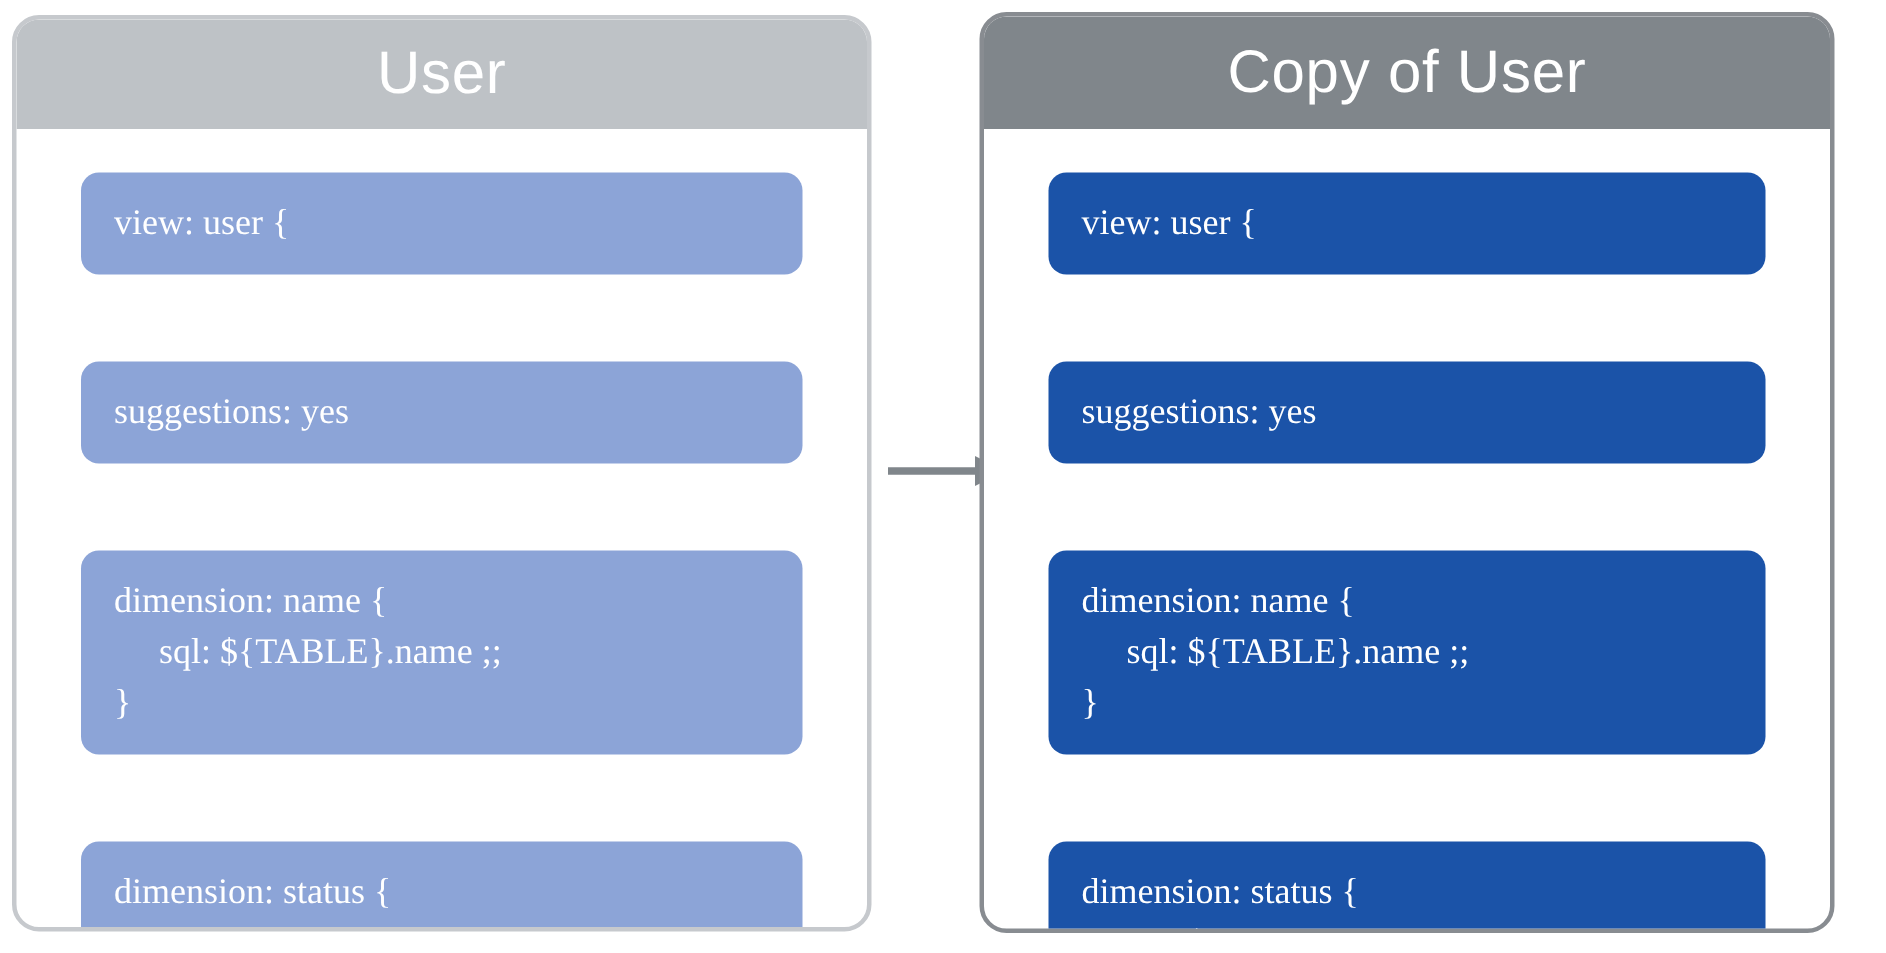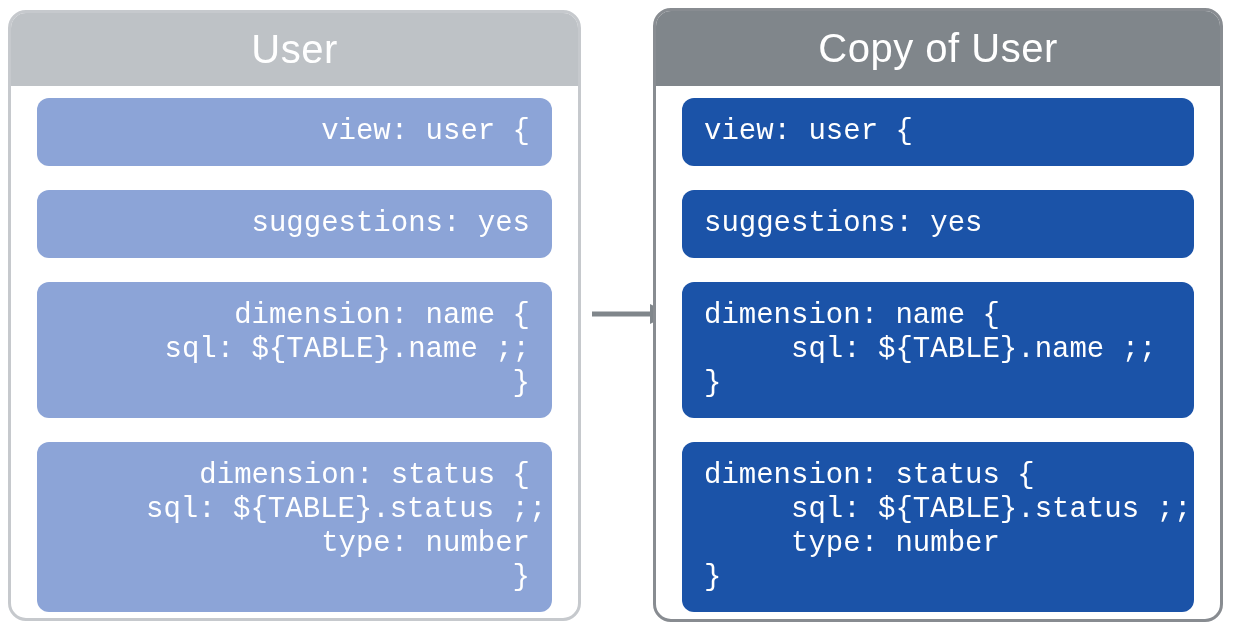--- a/index.html
+++ b/index.html
@@ -15,21 +15,20 @@
     position: absolute;
     box-sizing: border-box;
     border-radius: 18px;
     overflow: hidden;
     background: #ffffff;
   }
   .panel-left {
     left: 8px; top: 10px;
     width: 573px; height: 611px;
     border: 3px solid var(--left-border, #C6C9CD);
-    text-align: right;
   }
   .panel-right {
     left: 653px; top: 8px;
     width: 570px; height: 614px;
     border: 3px solid var(--right-border, #888C91);
   }
   .panel-header {
     display: flex;
     align-items: center;
     justify-content: center;
@@ -40,25 +39,25 @@
   }
   .panel-left .panel-header { height: 73px; background: var(--left-header, #BEC2C6); }
   .panel-right .panel-header { height: 75px; background: var(--right-header, #80868B); }
   .panel-body {
     display: flex;
     flex-direction: column;
     gap: 24px;
     padding: 12px 26px 18px 26px;
   }
   .code-block {
-    margin: 0;
+    margin: 17px;
     border-radius: 12px;
     color: var(--text, #ffffff);
-    font-family: Liberation Mono, monospace;
-    font-size: 29px;
+    font-family: Liberation Serif, serif;
+    font-size: 24px;
     line-height: 34px;
     padding: 17px 22px;
     white-space: pre;
     overflow: hidden;
   }
   .panel-left .code-block { background: var(--left-block, #8CA4D7); }
   .panel-right .code-block { background: var(--right-block, #1B53A8); }
   .arrow {
     position: absolute;
     left: 590px;

